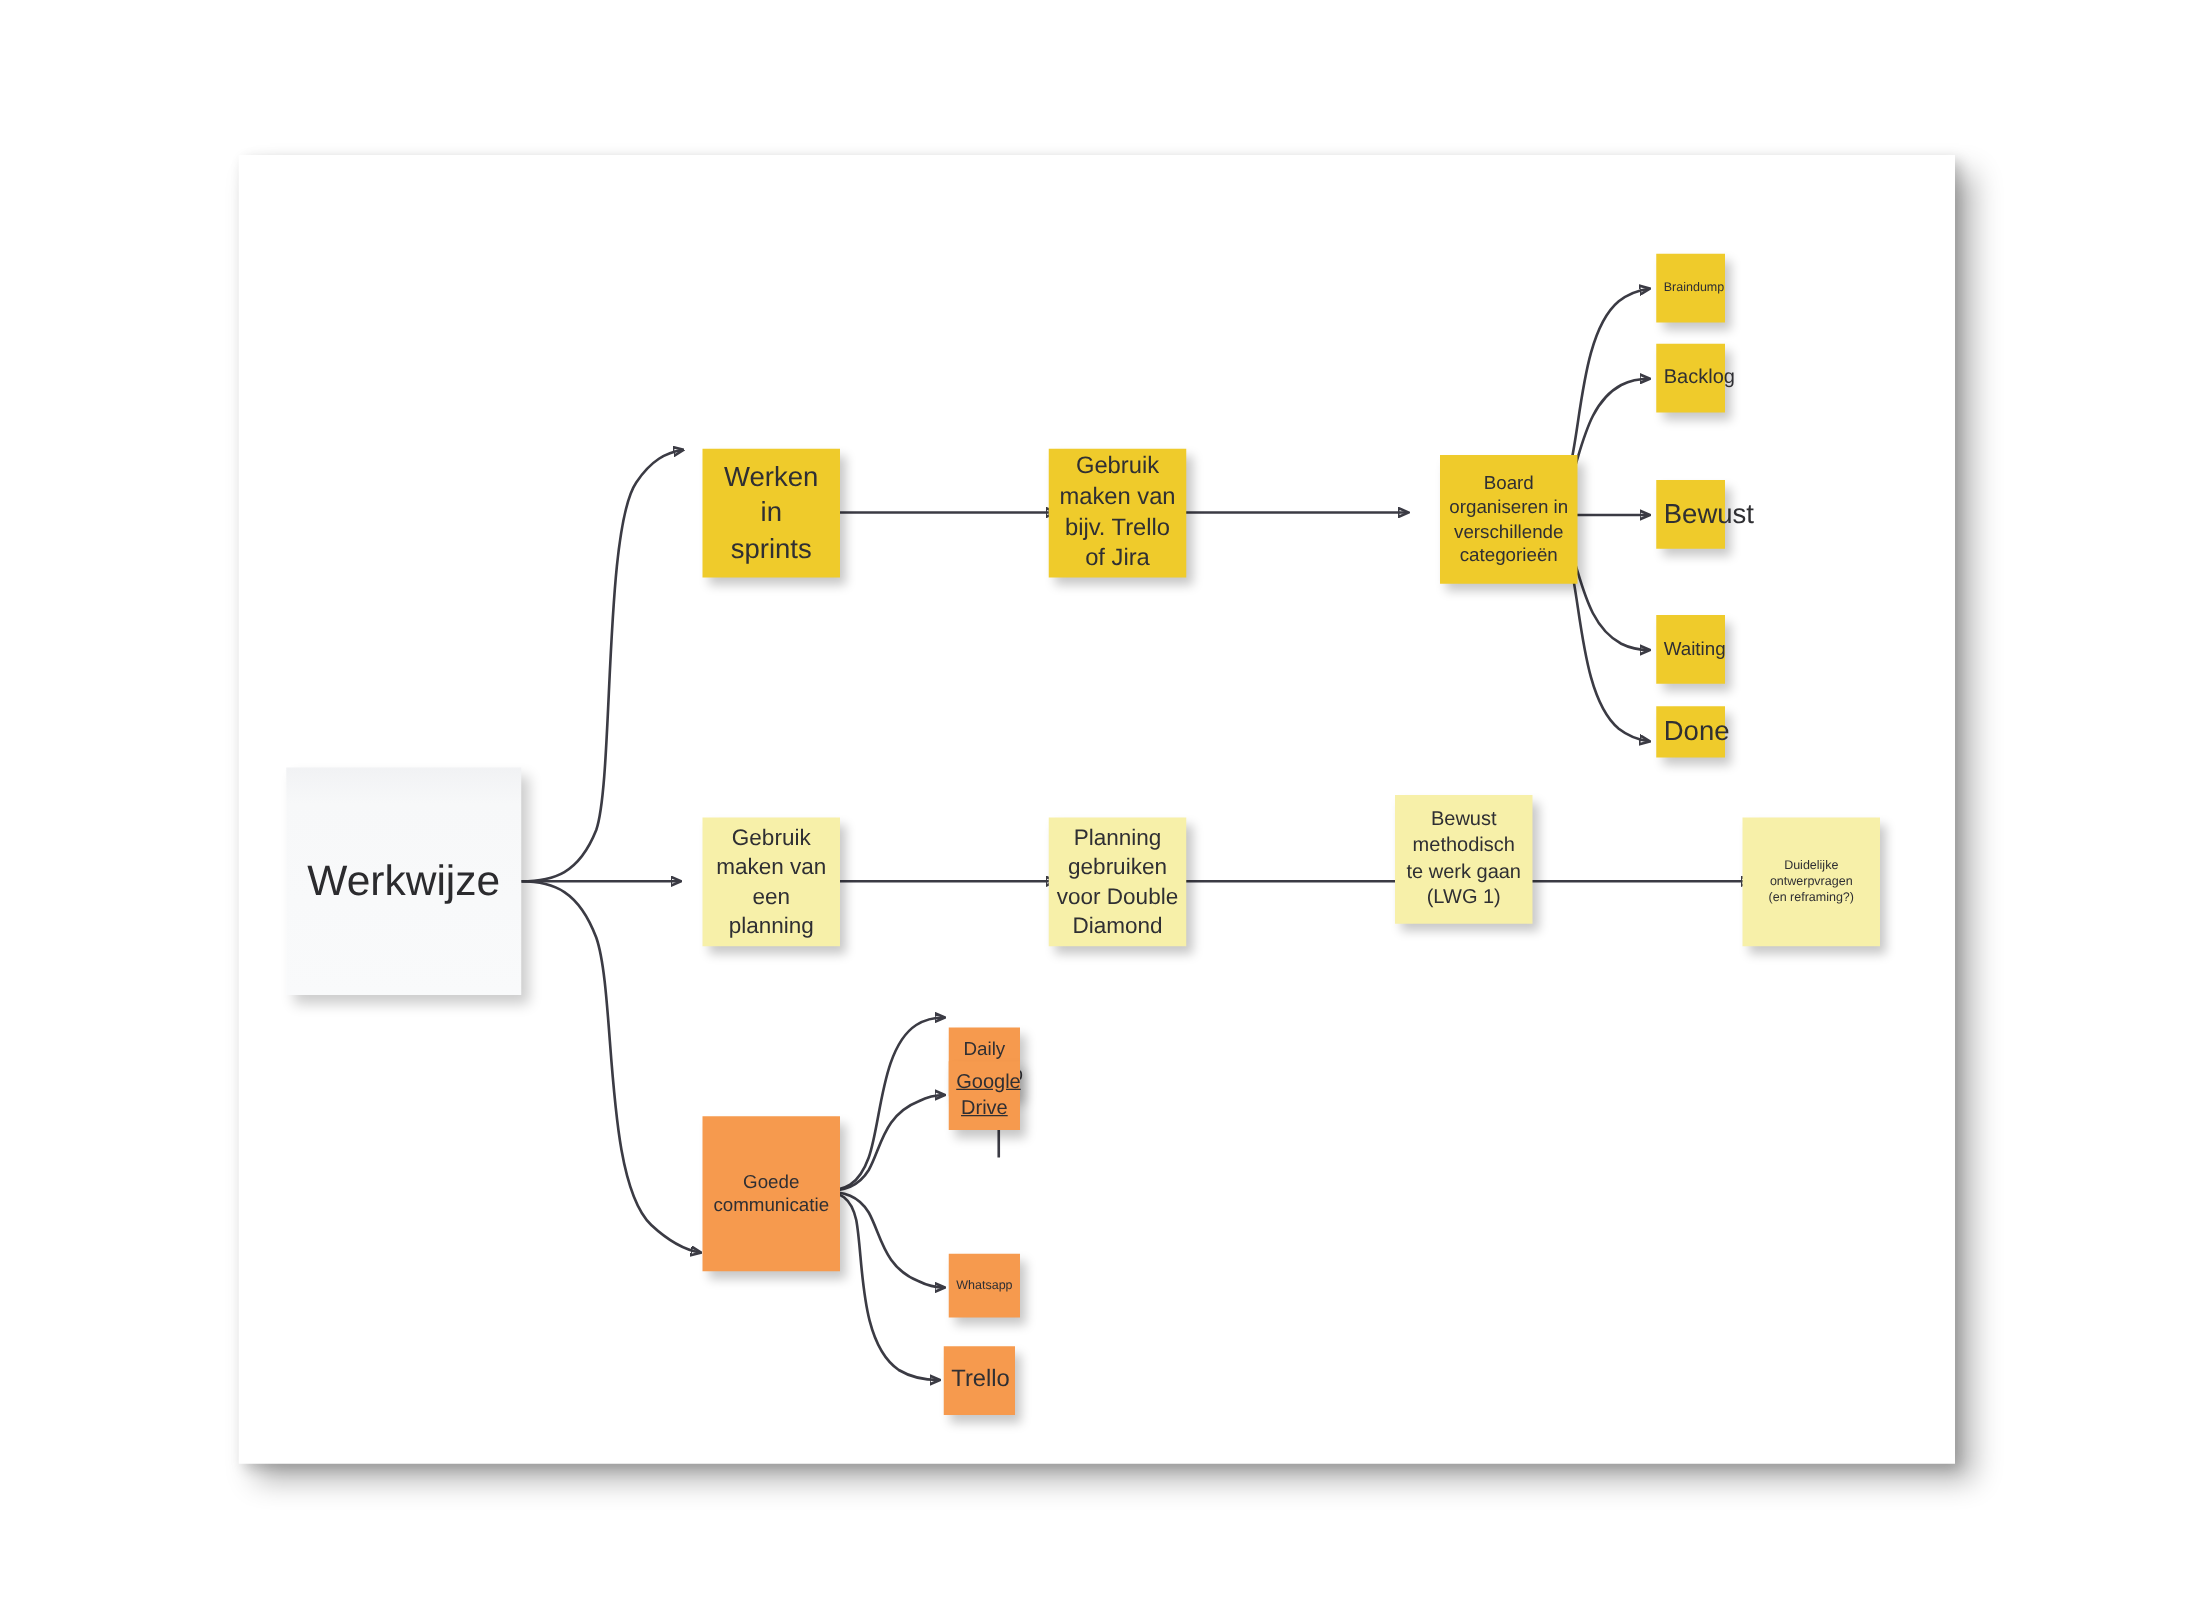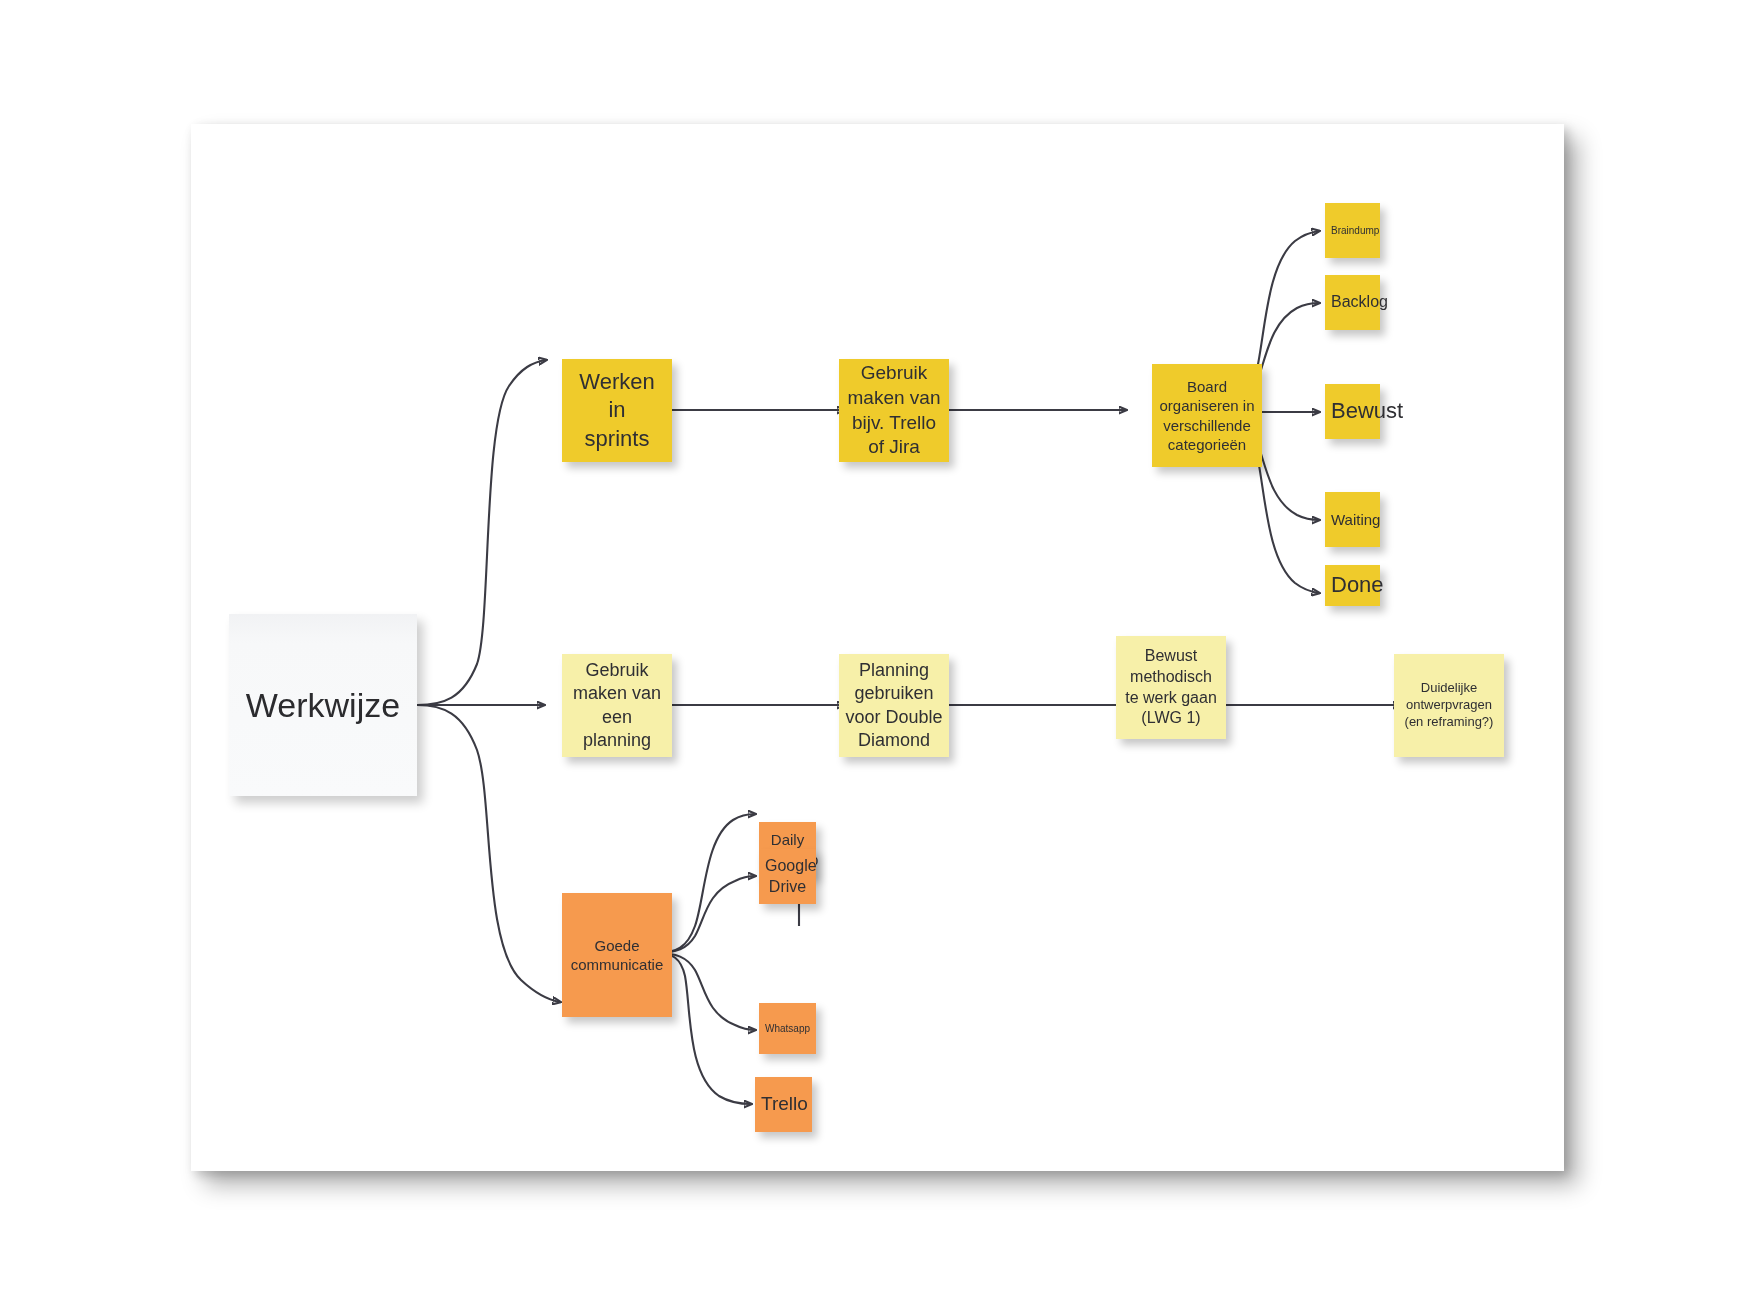--- a/index.html
+++ b/index.html
@@ -64,21 +64,21 @@
   .note.light-yellow { background: #f7f0a9; }
   .note.orange { background: #f69a4e; }
 
   
   .fs-34 { font-size: 34px; }
   .fs-22 { font-size: 22px; }
   .fs-19 { font-size: 19px; }
   .fs-18 { font-size: 18px; }
   .fs-16 { font-size: 16px; }
   .fs-15 { font-size: 15px; }
-  .fs-13 { font-size: 13px; }
+  .fs-13 { font-size: 10px; }
   .fs-10 { font-size: 10px; }
 </style>
 </head>
 <body>
 
 <div id="stage">
   <div id="board">
 
     <svg id="links" viewBox="0 0 1373 1047" width="1373" height="1047">
       <defs>
@@ -213,21 +213,21 @@
 
     <div class="note orange fs-15" style="left:371px; top:769px; width:110px; height:124px;">
       <span>Goede
 communicatie</span>
     </div>
 
     <div class="note orange fs-15" style="left:568px; top:662px; width:57px; height:55px;margin-top:36px;">
       <span>Daily
 standup</span>
     </div>
-    <div class="note orange fs-16" style="left:568px; top:725px; width:57px; height:55px;">
+    <div class="note orange fs-16" style="left:568px; top:725px; width:57px; height:55px;text-decoration:underline;">
       <span>Google
 Drive</span>
     </div>
     <div class="note orange fs-10" style="left:568px; top:879px; width:57px; height:51px;">
       <span>Whatsapp</span>
     </div>
     <div class="note orange fs-19" style="left:564px; top:953px; width:57px; height:55px;">
       <span>Trello</span>
     </div>
 

